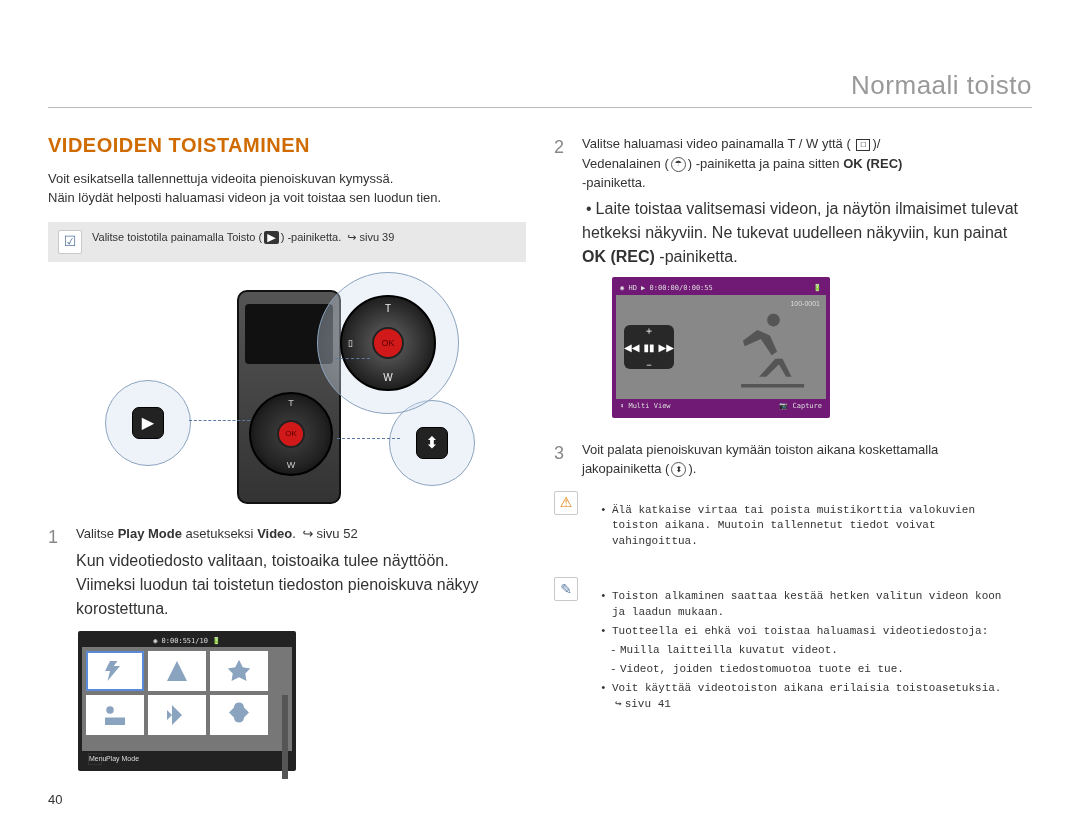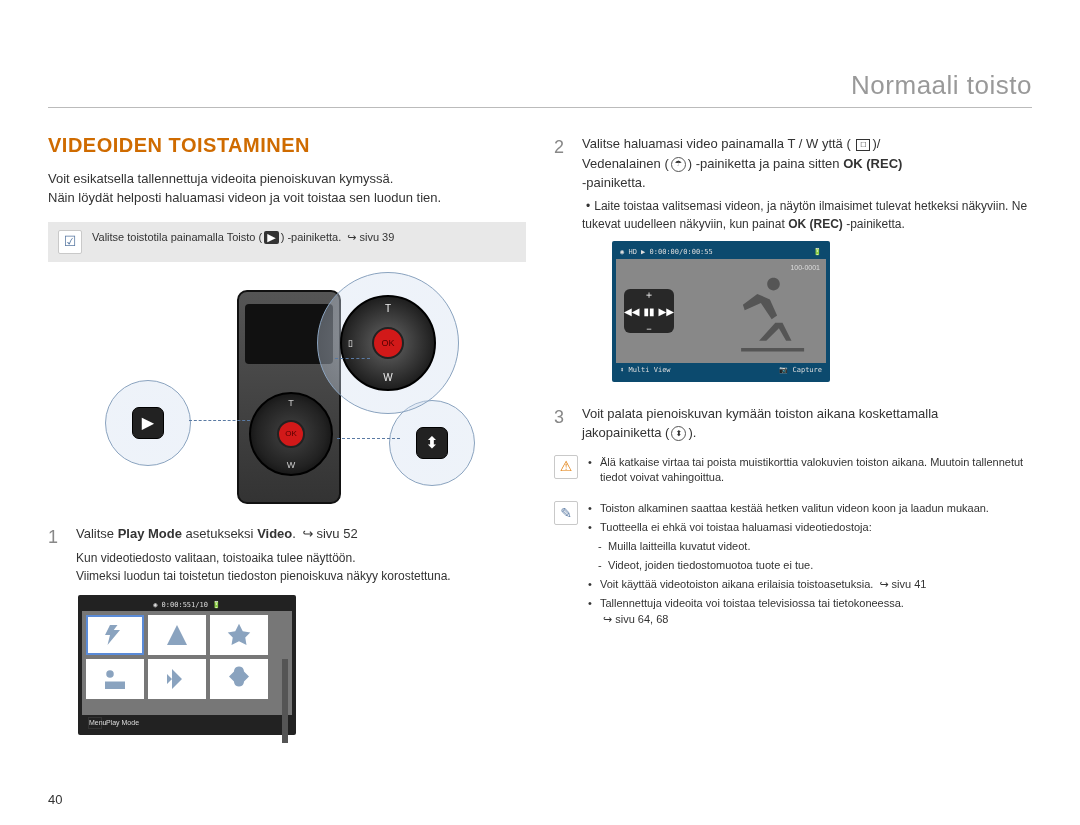--- a/index.html
+++ b/index.html
@@ -202,21 +202,21 @@
   ol.steps > li::before {
     counter-increment: step;
     content: counter(step);
     font-size: 18px;
     color: #888;
     width: 16px;
     flex-shrink: 0;
   }
   ol.steps.start2 { counter-reset: step 1; }
   .sub-desc {
-    font-size: 12px;
+    font-size: 16px;
     line-height: 1.5;
     margin-top: 6px;
   }
   .bullet-line{margin-top:4px;}
   .bullet-sep{margin:0 4px;}
 
   
   .lcd {
     width: 210px;
     background: #222;
@@ -242,21 +242,21 @@
     background:#fff;
     display:flex;align-items:center;justify-content:center;
   }
   .thumb svg{width:34px;height:30px;fill:#8aa3bf;}
   .thumb.sel{outline:2px solid #5a8bd8;outline-offset:-2px;}
   .lcd-scroll{width:6px;height:84px;background:#555;margin-left:auto;}
   .lcd-bottom{display:flex;justify-content:space-between;padding:2px 4px;}
 
   .lcd2 {
     width: 210px;
-    background:#0c4a6e;
+    background:#701a75;
     border-radius:2px;
     padding:4px;
     color:#ddd;
     font-size:7px;
     margin: 8px 0 12px 30px;
   }
   .lcd2-body{background:#888;height:104px;position:relative;}
   .silhouette{
     position:absolute; right:10px; top:8px; width:94px; height:90px;
   }
@@ -267,21 +267,21 @@
     display:flex;flex-direction:column;align-items:center;justify-content:center;
     color:#fff;font-size:10px;gap:2px;
   }
   .playctrl .row{display:flex;gap:4px;}
   .lcd2 .toprow, .lcd2 .botrow{display:flex;justify-content:space-between;padding:2px 4px;font-family:monospace;}
 
   
   .note-row {
     display:flex; gap:10px; margin-top:12px; font-size:11px; line-height:1.45;
   }
-  .note-row ul{list-style:none;padding:0;margin:0;}
+  .note-row ul{list-style:none;padding:0;margin:12px;font-family:Liberation Mono, monospace;}
   .note-row ul li{position:relative;padding-left:12px;margin-bottom:3px;}
   .note-row ul li::before{content:"•";position:absolute;left:0;color:#333;}
   .note-row ul li.sub{padding-left:20px;}
   .note-row ul li.sub::before{content:"-";left:10px;}
 
   .page-number {
     position: absolute;
     bottom: 18px;
     left: 48px;
     font-size: 13px;
@@ -466,23 +466,19 @@
           <li><span>Toiston alkaminen saattaa kestää hetken valitun videon koon ja laadun mukaan.</span></li>
           <li>
             <span>Tuotteella ei ehkä voi toistaa haluamasi videotiedostoja:</span>
           </li>
           <li class="sub"><span>Muilla laitteilla kuvatut videot.</span></li>
           <li class="sub"><span>Videot, joiden tiedostomuotoa tuote ei tue.</span></li>
           <li>
             <span>Voit käyttää videotoiston aikana erilaisia toistoasetuksia.</span>
             <span class="arrow">↪</span><span>sivu 41</span>
           </li>
-          <li>
-            <span>Tallennettuja videoita voi toistaa televisiossa tai tietokoneessa.</span><br>
-            <span class="arrow">↪</span><span>sivu 64, 68</span>
-          </li>
         </ul>
       </div>
     </div>
   </div>
 
   <div class="page-number">40</div>
 </div>
 
 </body></html>

